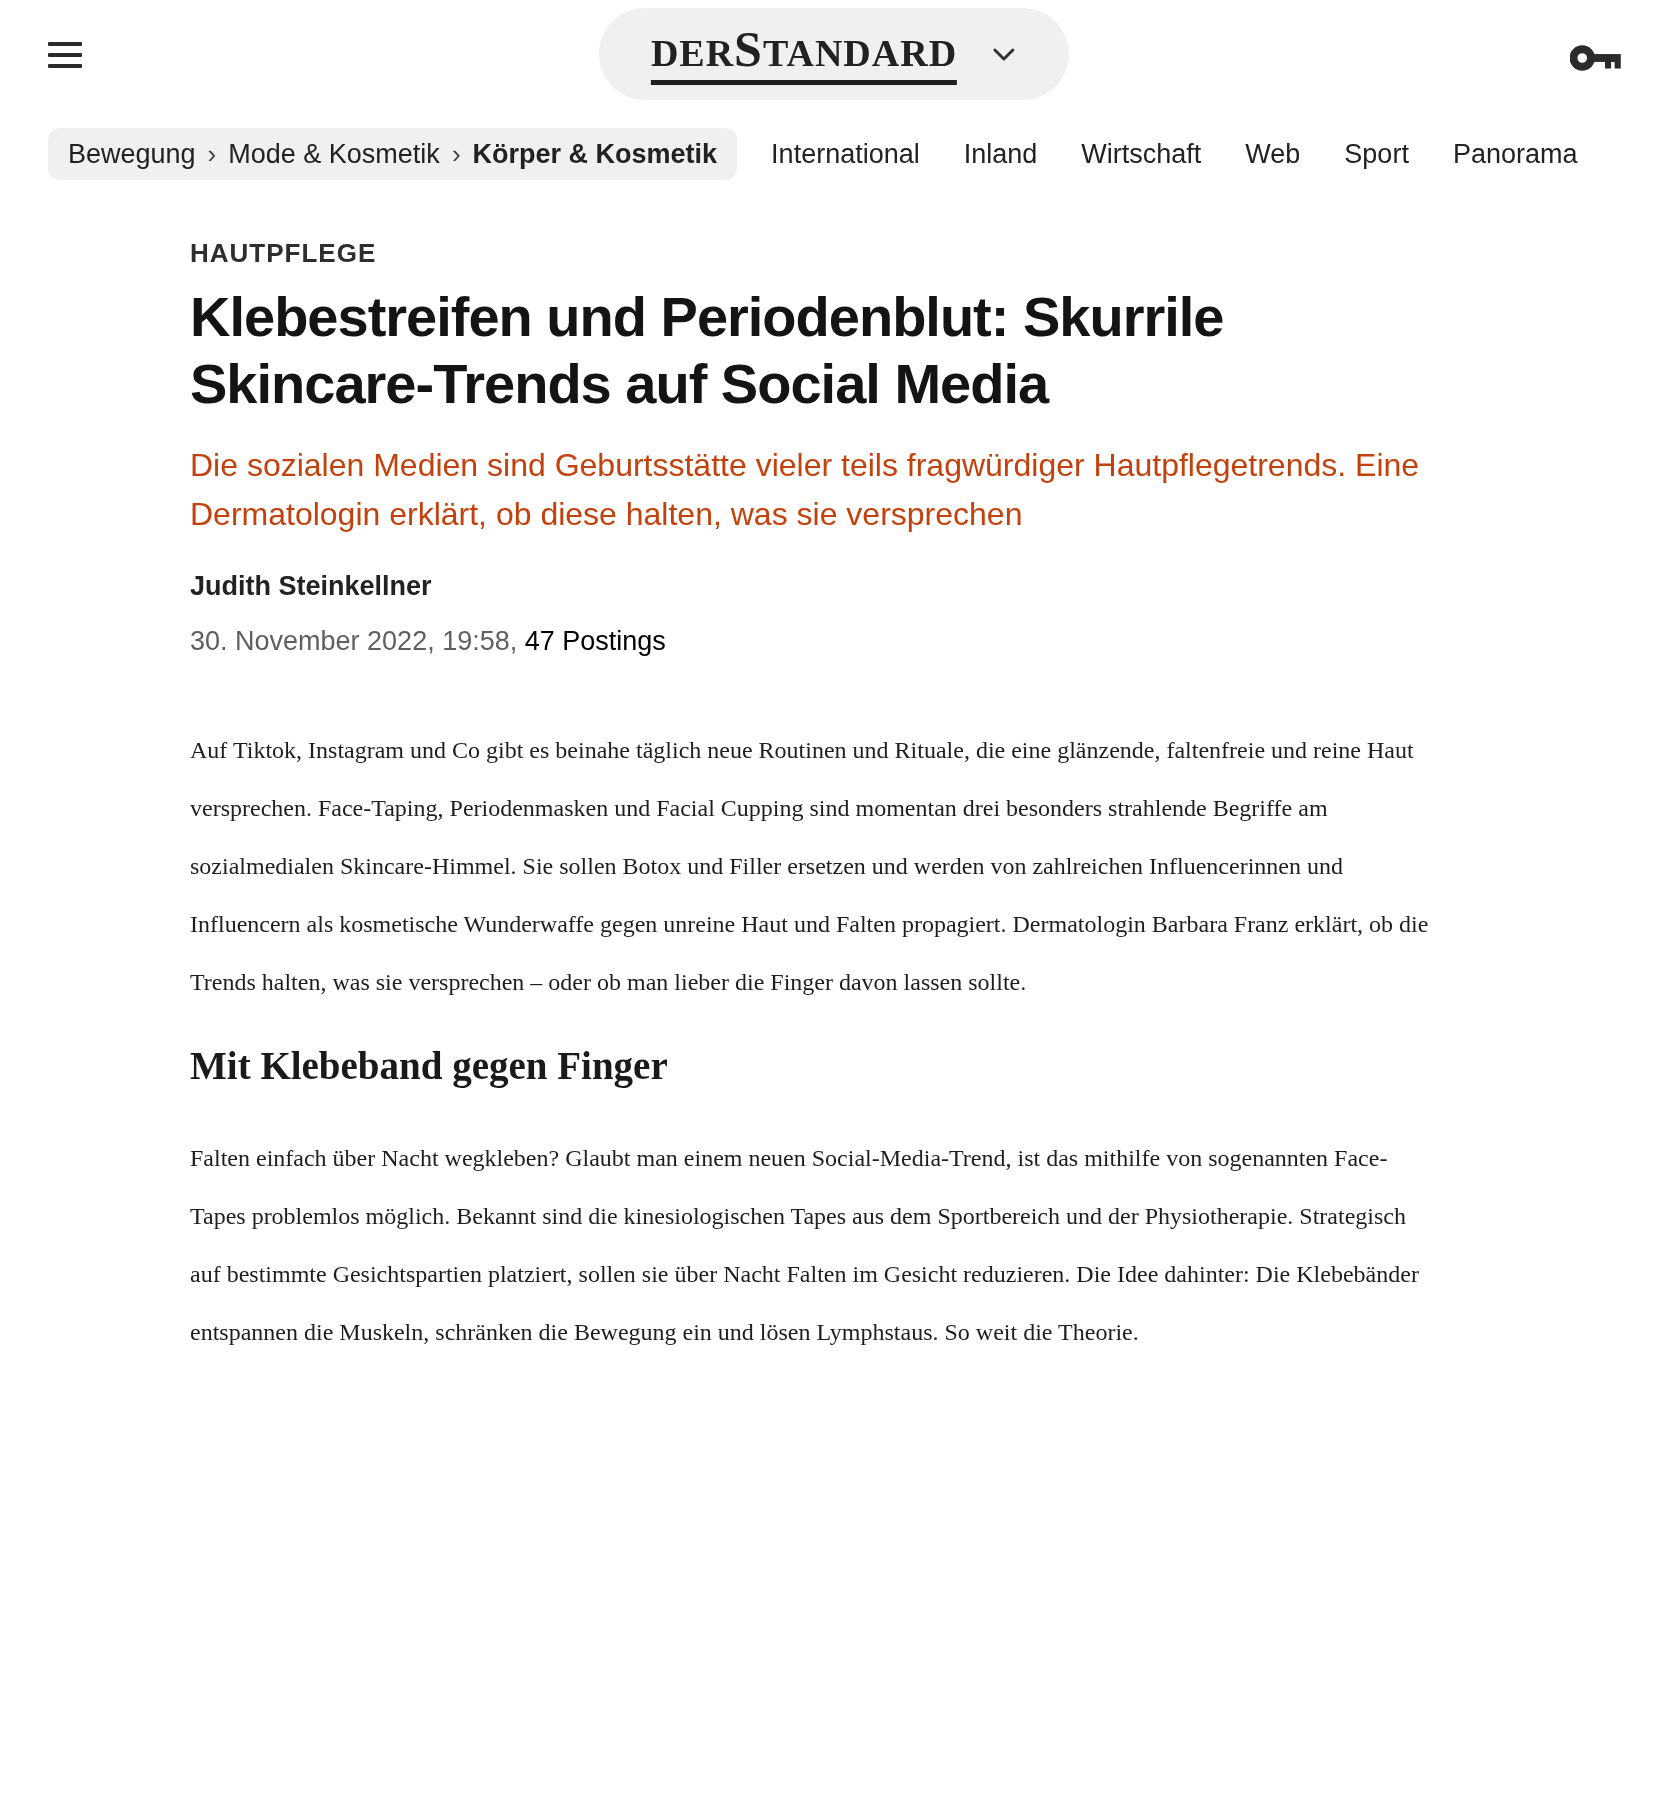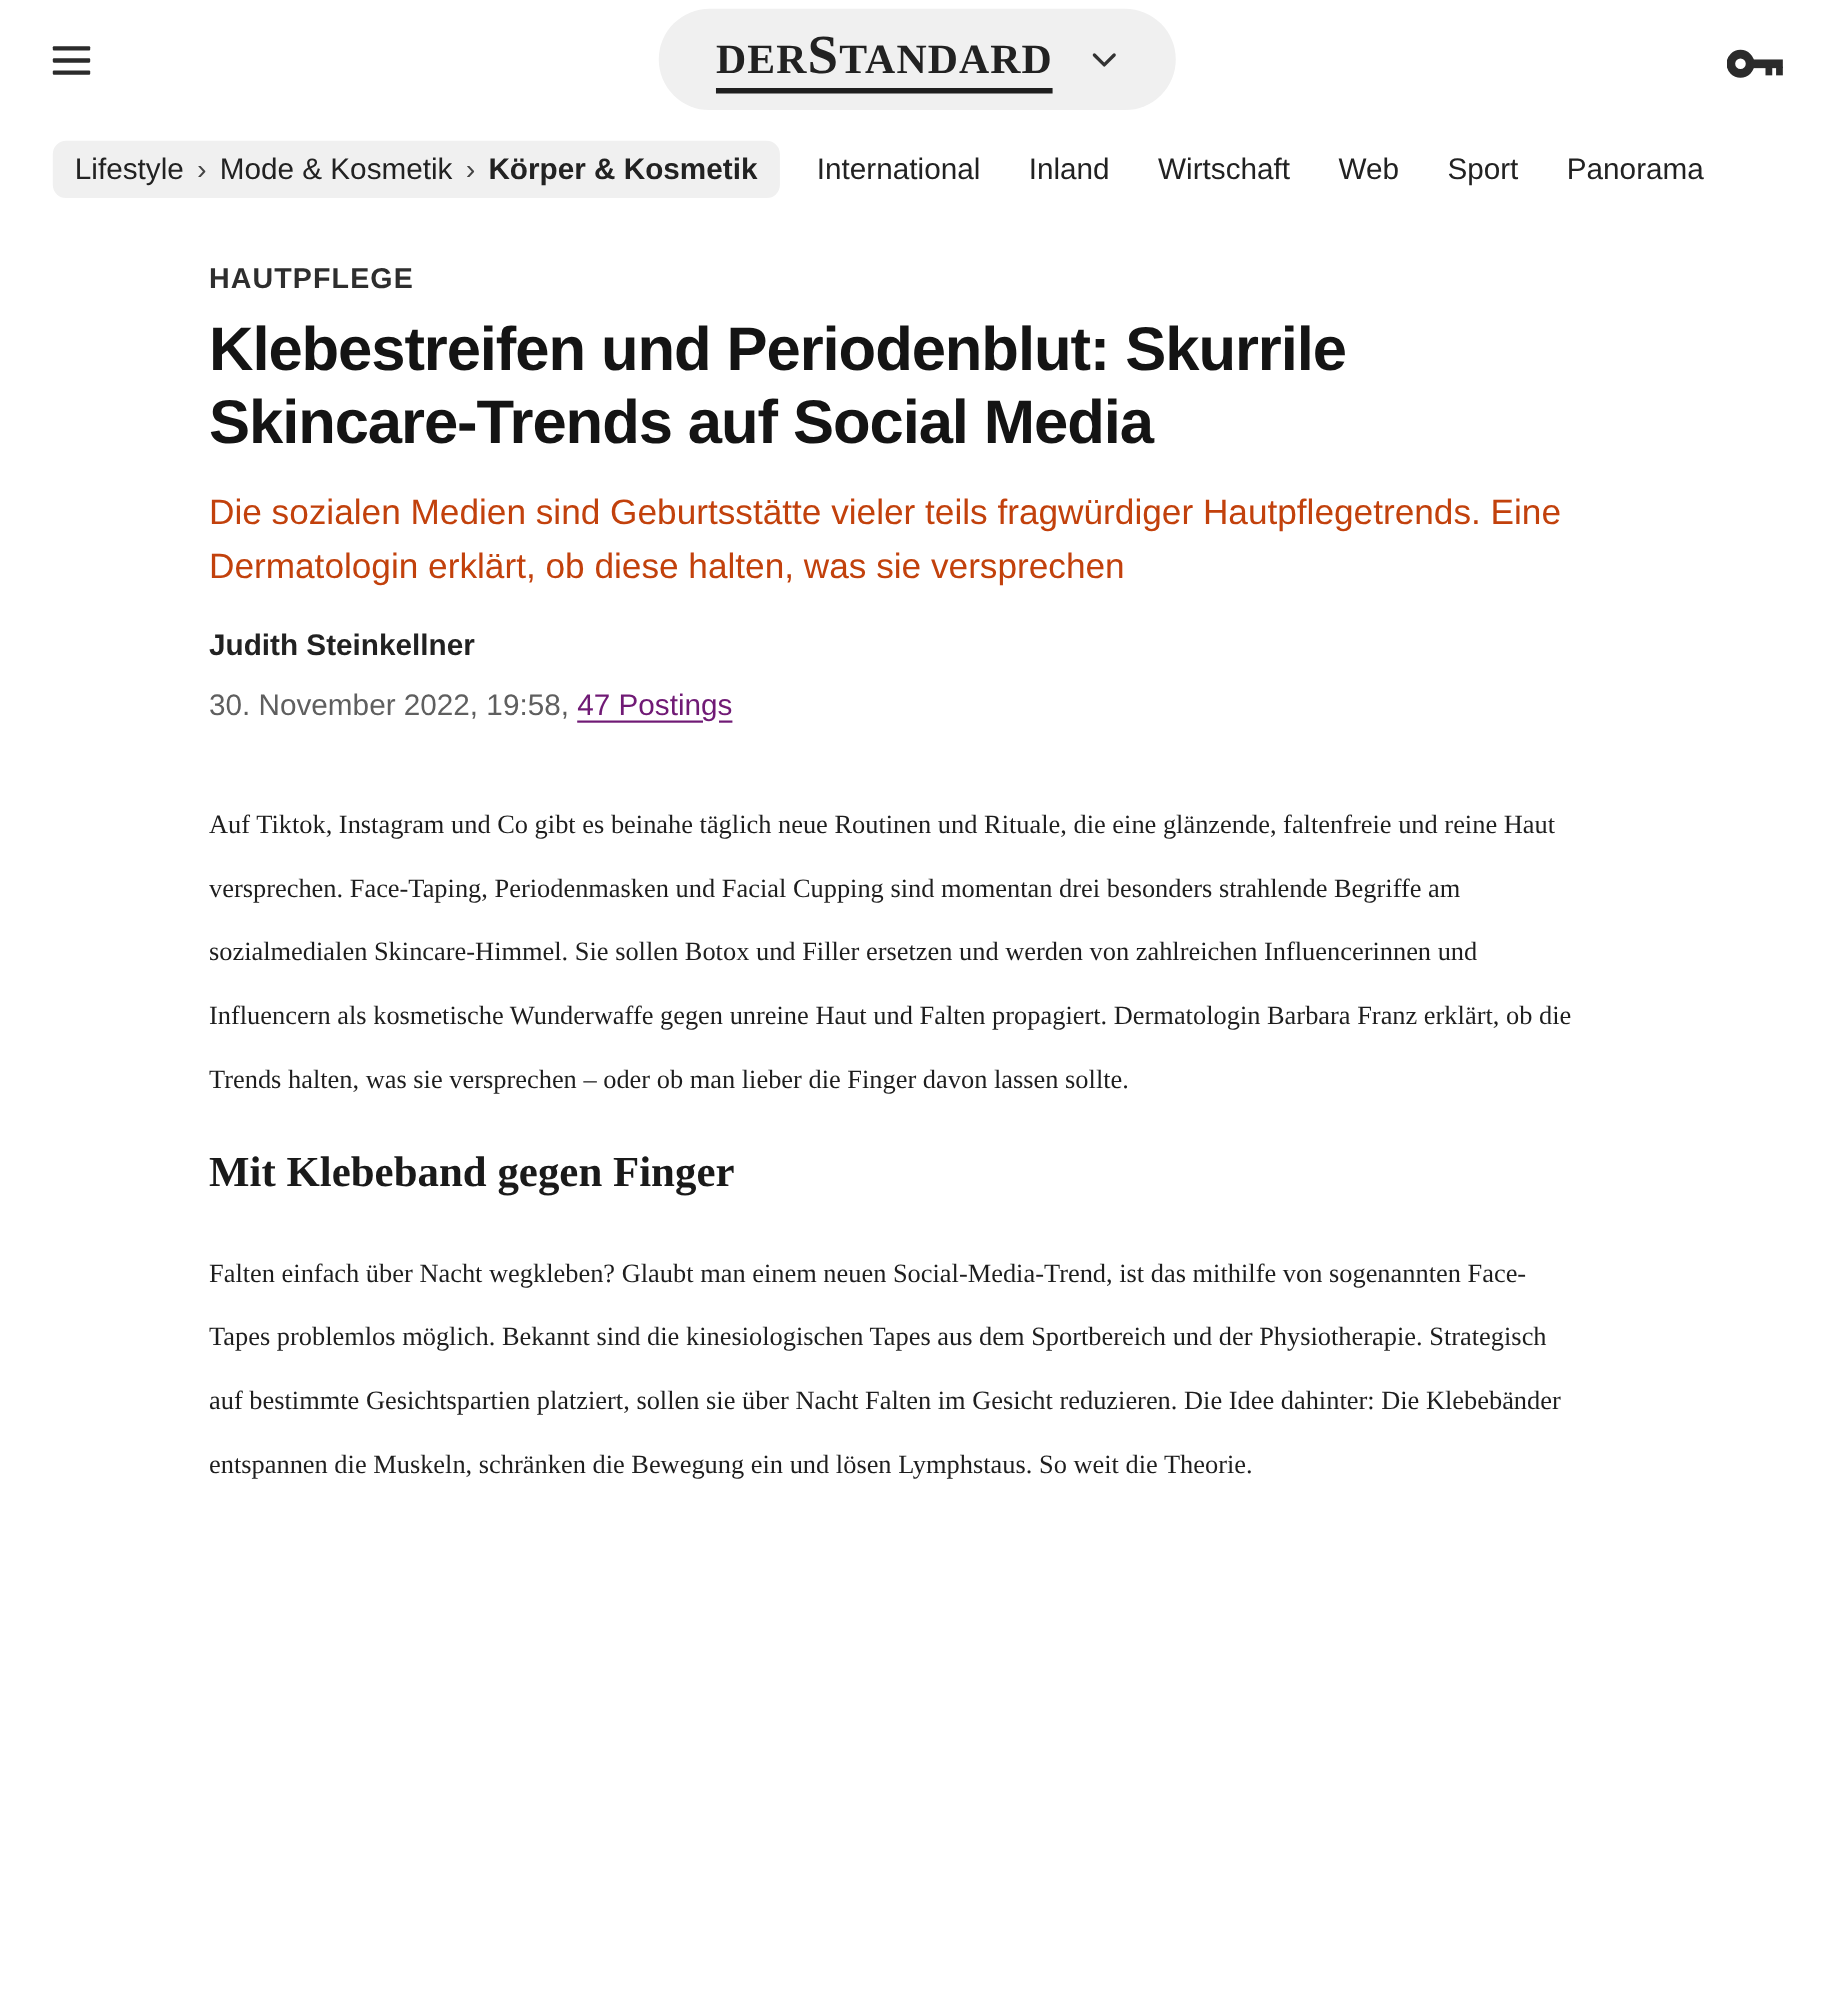--- a/index.html
+++ b/index.html
@@ -84,21 +84,21 @@
     font-size: 32px; line-height: 49px; color: #c2410c;
   }
   .author {
     font-size: 27px; font-weight: bold; color: #222;
   }
   .dateline {
     margin-top: 24px;
     font-size: 27px; color: #5f5f5f;
   }
   .dateline a {
-    color: #701a75; text-decoration: underline;
+    color: #000000; 
     text-underline-offset: 5px; cursor: pointer;
   }
 
   .bodytext p {
     font-family: "Liberation Serif", serif;
     font-size: 24px; line-height: 58px; color: #1e1e1e;
     max-width: 1240px; margin: 0;
   }
   .para1 { margin-top: 64px !important; }
   .section-heading {
@@ -133,21 +133,21 @@
       <circle cx="14" cy="22" r="10" fill="none" stroke="#2b2b2b" stroke-width="9"></circle>
       <rect x="24" y="17.5" width="34" height="9" fill="#2b2b2b"></rect>
       <rect x="40" y="25" width="7" height="9" fill="#2b2b2b"></rect>
       <rect x="51" y="25" width="7" height="9" fill="#2b2b2b"></rect>
     </svg>
   </div>
 </header>
 
 <nav class="navrow">
   <div class="crumb-pill">
-    <a>Lifestyle</a>
+    <a>Bewegung</a>
     <span class="sep">›</span>
     <a>Mode &amp; Kosmetik</a>
     <span class="sep">›</span>
     <a class="current">Körper &amp; Kosmetik</a>
   </div>
   <div class="nav-links">
     <a>International</a>
     <a>Inland</a>
     <a>Wirtschaft</a>
     <a>Web</a>

